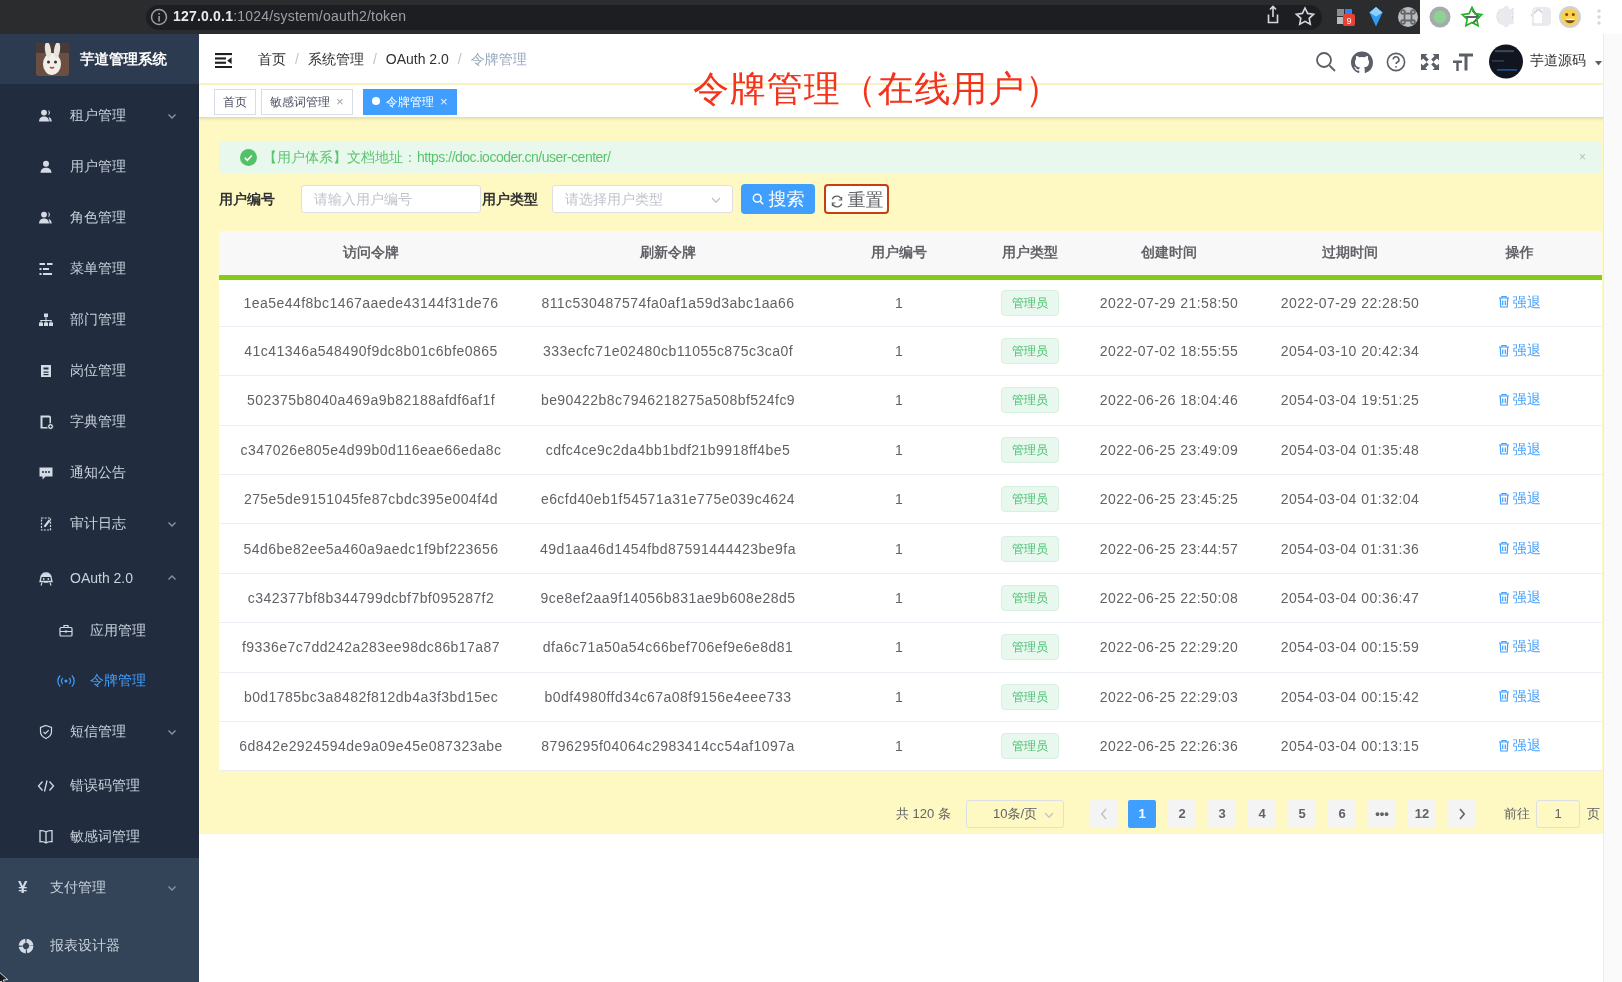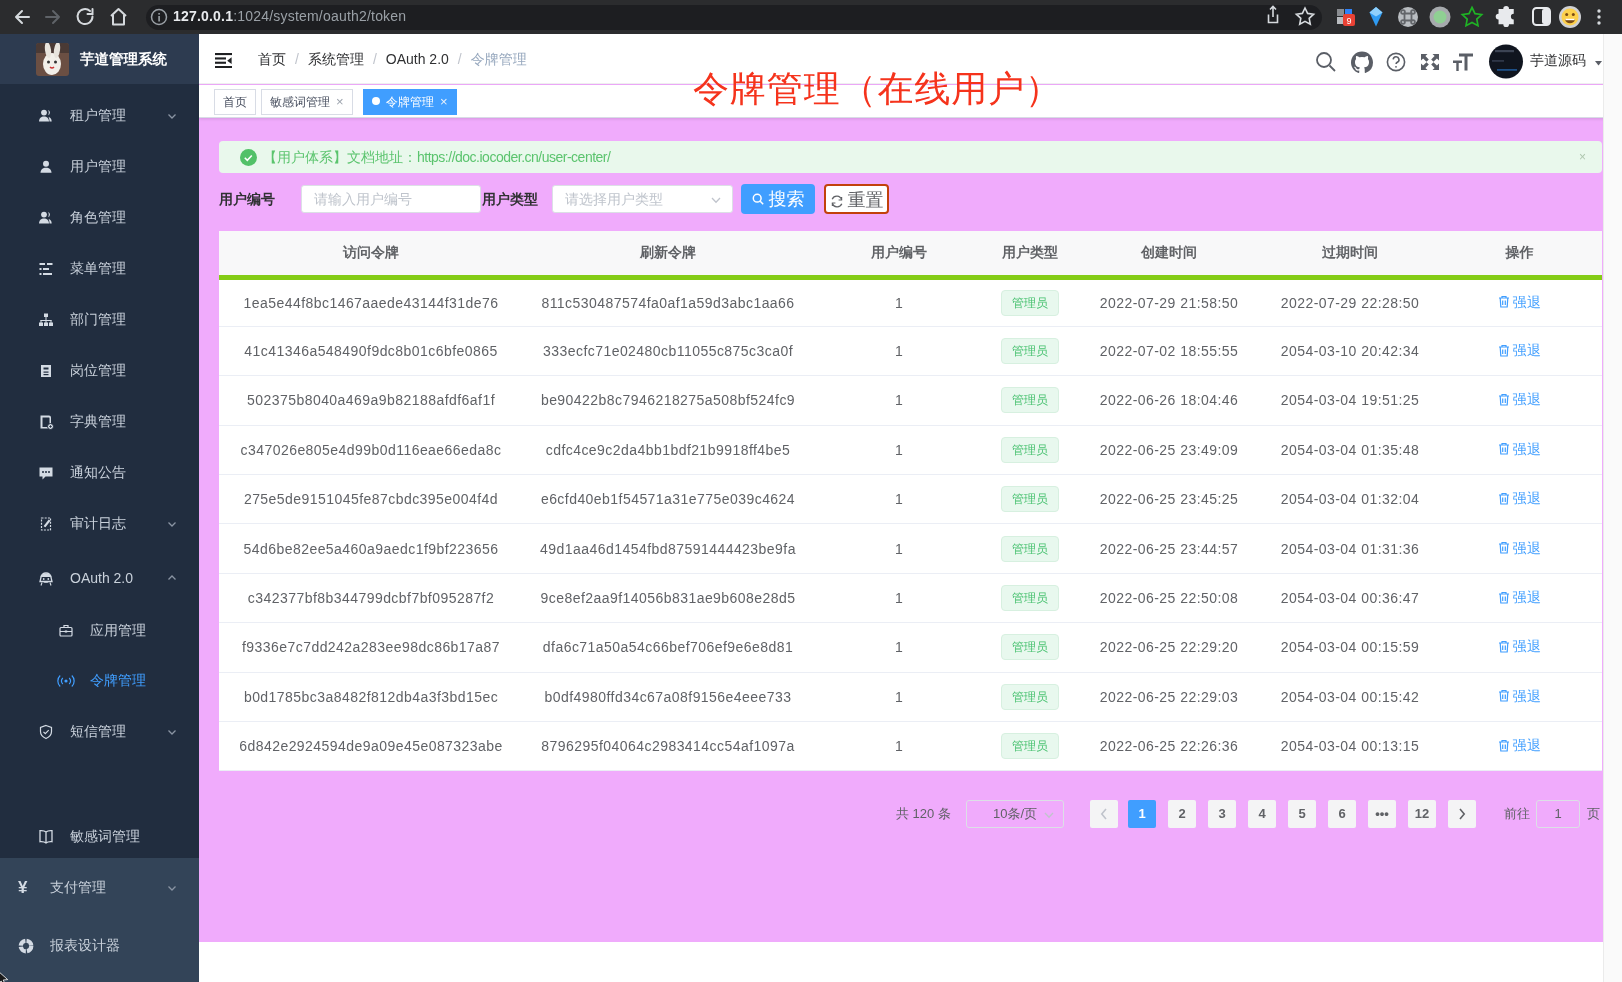--- a/index.html
+++ b/index.html
@@ -1,36 +1,36 @@
 <!DOCTYPE html>
 <html><head>
 <meta charset="utf-8">
 <style>
 * { margin:0; padding:0; box-sizing:border-box; }
 html,body { width:1622px; height:982px; overflow:hidden; background:#fff;
   font-family:"Liberation Sans", sans-serif; }
 
 
-#chrome { position:absolute; left:0; top:0; width:1622px; height:34px; background:#2b2c2e; }
+#chrome { position:absolute; left:0; top:0; width:1420px; height:34px; background:#2b2c2e;text-align:right; }
 #chrome svg { position:absolute; }
 #urlpill { position:absolute; left:146px; top:5px; width:1176px; height:25px; border-radius:13px; background:#1d1e21; }
 #urltext { position:absolute; left:173px; top:8px; font-size:14px; color:#9aa0a6; letter-spacing:0.2px; }
 #urltext b { color:#e8eaed; font-weight:600; }
 
 
 #sidebar { position:absolute; left:0; top:34px; width:199px; height:948px; background:#334458; }
 #sblogo { position:absolute; left:0; top:0; width:199px; height:50px; background:#2d3b50; }
 #sbdark { position:absolute; left:0; top:50px; width:199px; height:774px; background:#212d3f; }
 .mi { position:absolute; left:0; width:199px; height:50px; color:#c9d1db; font-size:14px; }
 .mi .txt { position:absolute; top:50%; transform:translateY(-50%); }
 .mi svg { position:absolute; top:50%; transform:translateY(-50%); }
 .chev { position:absolute; right:21px; top:50%; transform:translateY(-50%); }
 
 
-#main { position:absolute; left:199px; top:34px; width:1423px; height:908px; background:#f0abfc; }
+#main { position:absolute; left:199px; top:34px; width:1423px; height:800px; background:#fef9c3; }
 #navbar { position:absolute; left:0; top:0; width:1423px; height:50px; background:#fff; border-bottom:1px solid rgba(0,0,0,0.06); }
 #tags { position:absolute; left:0; top:51px; width:1423px; height:33px; background:#fff;
   border-bottom:1px solid #d8dce5; box-shadow:0 1px 3px rgba(0,0,0,.12); }
 .tag { position:absolute; top:4px; height:26px; line-height:24px; border:1px solid #d8dce5;
   background:#fff; color:#495060; font-size:12px; padding:0 8px; }
 .tag.active { background:#409eff; border-color:#409eff; color:#fff; }
 .tag .dot { display:inline-block; width:8px; height:8px; border-radius:50%; background:#fff; margin-right:6px; position:relative; top:-1px;}
 .tag .x { margin-left:6px; font-size:13px; color:#9ca3ad; }
 
 
@@ -315,20 +315,28 @@
       <svg width="16" height="16" style="left:38px" viewBox="0 0 16 16">
         <g fill="none" stroke="#d4dbe4" stroke-width="1.2">
           <path d="M8 1.5 l5.5 2 v4 c0 3.2-2.3 5.6-5.5 7 c-3.2-1.4-5.5-3.8-5.5-7 v-4z"></path>
           <path d="M5.5 7.8 l1.8 1.8 l3.4-3.4"></path>
         </g>
       </svg>
       <span class="txt" style="left:70px">短信管理</span>
       <svg class="chev" width="12" height="12" viewBox="0 0 12 12">
         <path d="M2.5 4.5 L6 8 L9.5 4.5" stroke="#8a94a3" stroke-width="1.3" fill="none"></path>
       </svg>
+    </div>
+  <div class="mi" style="top:727px;">
+      <svg width="18" height="14" style="left:37px" viewBox="0 0 18 14">
+        <g fill="none" stroke="#d4dbe4" stroke-width="1.3">
+          <path d="M5.5 2.5 L1.5 7 l4 4.5 M12.5 2.5 l4 4.5 l-4 4.5 M10 1.5 l-2.5 11"></path>
+        </g>
+      </svg>
+      <span class="txt" style="left:70px">错误码管理</span>
     </div>
   <div class="mi" style="top:778px;">
       <svg width="16" height="16" style="left:38px" viewBox="0 0 16 16">
         <g fill="none" stroke="#d4dbe4" stroke-width="1.3">
           <path d="M8 3 c-1.5-1.3-3.5-1.5-6-1.3 v11 c2.5-.2 4.5 0 6 1.3 c1.5-1.3 3.5-1.5 6-1.3 v-11 c-2.5-.2-4.5 0-6 1.3 v11"></path>
         </g>
       </svg>
       <span class="txt" style="left:70px">敏感词管理</span>
     </div>
 

